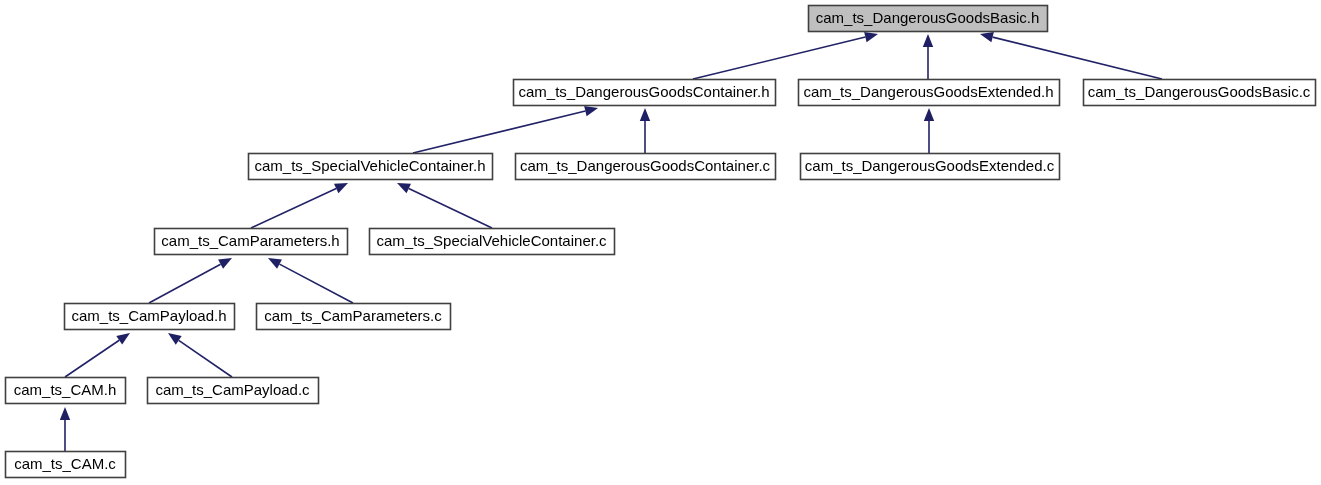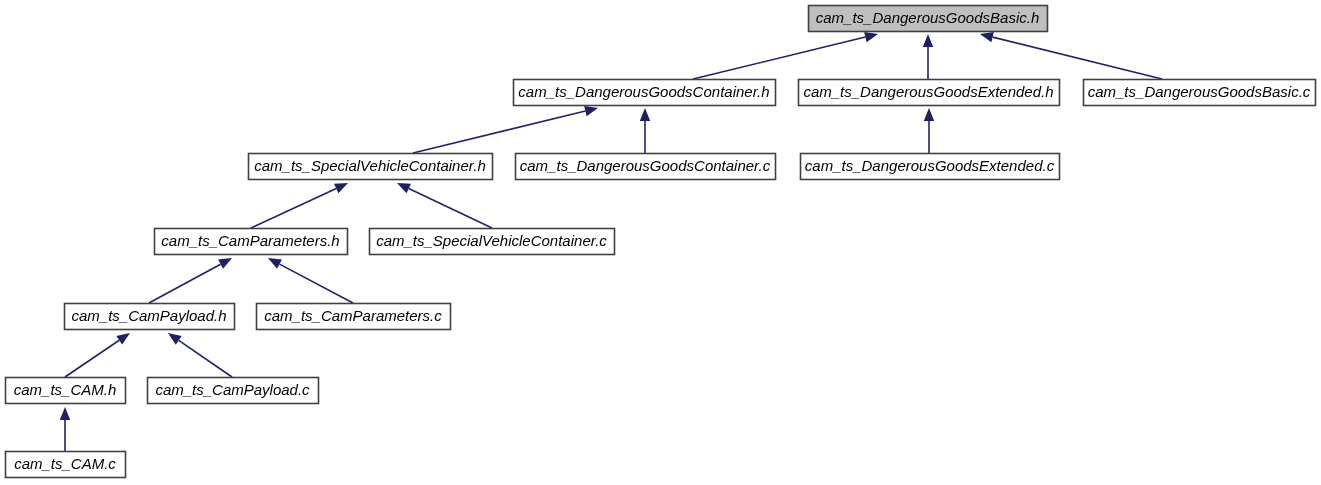--- a/index.html
+++ b/index.html
@@ -10,21 +10,20 @@
   body {
     width: 1321px;
     height: 485px;
     font-family: "Liberation Sans", sans-serif;
     overflow: hidden;
   }
   #graph-root {
     position: relative;
     width: 1321px;
     height: 374px;
-    font-style: italic;
   }
   #dep-graph {
     display: block;
     width: 1321px;
     height: 485px;
   }
   .node-box {
     stroke-width: 1.6;
   }
   .node-label {

